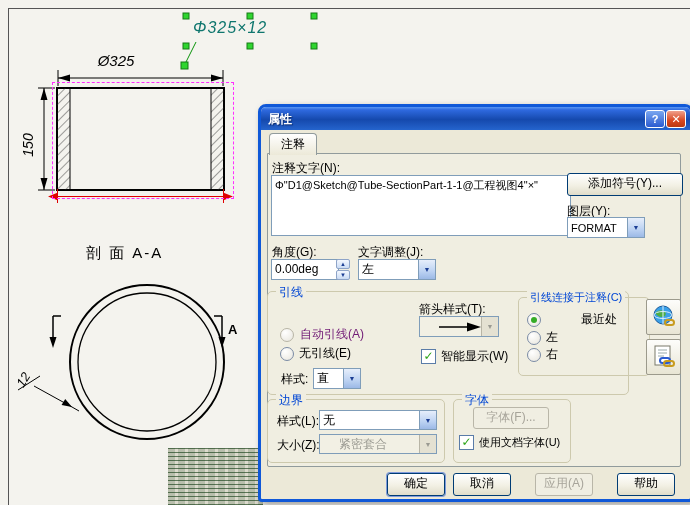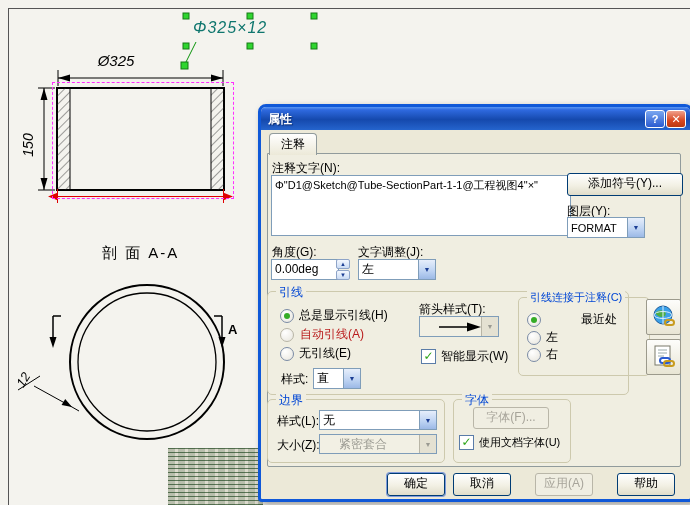--- a/index.html
+++ b/index.html
@@ -4,21 +4,21 @@
 <style>
   html,body{margin:0;padding:0;}
   #screen{position:relative;width:690px;height:505px;background:#f4f3ee;overflow:hidden;
           font-family:"Liberation Sans","DejaVu Sans",sans-serif;color:#000;}
   svg text{font-family:"Liberation Sans","DejaVu Sans",sans-serif;}
   .abs{position:absolute;}
   
   .note-dim{position:absolute;left:193px;top:19px;width:140px;font-size:16px;font-style:italic;
             color:#0f766e;letter-spacing:1px;}
   .sel-box{position:absolute;left:52px;top:82px;width:180px;height:115px;border:1px dashed #ff2dff;}
-  .section-title{position:absolute;left:86px;top:244px;font-size:15px;letter-spacing:2px;margin-left:16px;}
+  .section-title{position:absolute;left:86px;top:244px;font-size:15px;letter-spacing:2px;}
   .sheet-notes{position:absolute;left:168px;top:448px;width:95px;height:57px;background:#dcdacd;
     background-image:
       repeating-linear-gradient(180deg, rgba(25,65,25,.65) 0 1px, transparent 1px 4px),
       repeating-linear-gradient(90deg, rgba(25,65,25,.18) 0 7px, transparent 7px 10px);}
   
   .dlg{position:absolute;left:258px;top:104px;width:429px;height:392px;background:#ece9d8;
        border:3px solid #0f58d8;border-radius:8px 8px 4px 4px;box-shadow:3px 3px 7px rgba(0,0,0,.35);}
   .titlebar{position:relative;height:23px;border-radius:5px 5px 0 0;
        background:linear-gradient(180deg,#5a96f2 0%,#2f6ae0 12%,#1549ad 55%,#2564cd 100%);}
   .title-text{position:absolute;left:7px;top:4px;color:#fff;font-size:12px;font-weight:bold;
@@ -46,21 +46,21 @@
   .spin{position:absolute;width:14px;height:21px;display:flex;flex-direction:column;gap:1px;}
   .spin div{flex:1;border:1px solid #8ea4c8;border-radius:2px;background:linear-gradient(#f4f8ff,#cadbf4);
        font-size:6px;line-height:8px;text-align:center;color:#1c3e94;}
   .grp{position:absolute;border:1px solid #cdc9ad;border-radius:5px;}
   .grp-cap{position:absolute;top:-8px;left:8px;background:#f0eee1;padding:0 3px;font-size:12px;
        color:#0046d5;white-space:nowrap;}
   .radio{position:absolute;display:flex;align-items:center;gap:5px;font-size:12px;white-space:nowrap;}
   .rb{width:12px;height:12px;border-radius:50%;border:1px solid #7b8ba5;flex:none;position:relative;
        background:radial-gradient(circle at 35% 30%,#ffffff,#e7e5dc);}
   .radio.sel .rb::after{content:"";position:absolute;inset:3px;border-radius:50%;background:#35ac26;}
-  .radio.dis{color:#b91c1c;gap:6px;} .radio.dis .rb{border-color:#b8b5a6;}
+  .radio.dis{color:#701a75;gap:6px;} .radio.dis .rb{border-color:#b8b5a6;}
   .checkrow{position:absolute;display:flex;align-items:center;gap:5px;font-size:12px;white-space:nowrap;}
   .cbx{width:13px;height:13px;border:1px solid #5a7ca8;background:#fff;color:#2aa315;font-size:12px;
        line-height:12px;text-align:center;font-weight:bold;flex:none;}
   .btn{position:absolute;height:21px;border:1px solid #003c74;border-radius:3px;font-size:12px;
        text-align:center;line-height:19px;background:linear-gradient(180deg,#fff,#f2f0e4 55%,#e0ddca);}
   .btn.def{box-shadow:0 0 0 1px #7f9adb;}
   .btn.dis{color:#a7a49a;border-color:#b9b6a8;background:#f0eee2;box-shadow:none;}
   .iconbtn{position:absolute;width:33px;height:34px;border:1px solid #9c9a8c;border-radius:2px;
        background:linear-gradient(#fdfdfb,#e8e5d4);display:flex;align-items:center;justify-content:center;}
   .watermark{position:absolute;left:452px;top:476px;font-size:15px;font-weight:bold;font-style:italic;
@@ -187,24 +187,20 @@
 
     <span class="lbl" style="left:97px;top:137px;">文字调整(J):</span>
     <div class="combo" style="left:97px;top:152px;width:78px;height:21px;">
       <span class="cb-text">左</span>
       <span class="cb-arrow">▼</span>
     </div>
 
     <div class="grp" style="left:6px;top:184px;width:360px;height:102px;">
       <span class="grp-cap">引线</span>
 
-      <div class="radio sel" style="left:12px;top:15px;">
-        <span class="rb"></span>
-        <span>总是显示引线(H)</span>
-      </div>
       <div class="radio dis" style="left:12px;top:34px;">
         <span class="rb"></span>
         <span>自动引线(A)</span>
       </div>
       <div class="radio" style="left:12px;top:53px;">
         <span class="rb"></span>
         <span>无引线(E)</span>
       </div>
 
       <span class="lbl" style="left:151px;top:9px;">箭头样式(T):</span>

